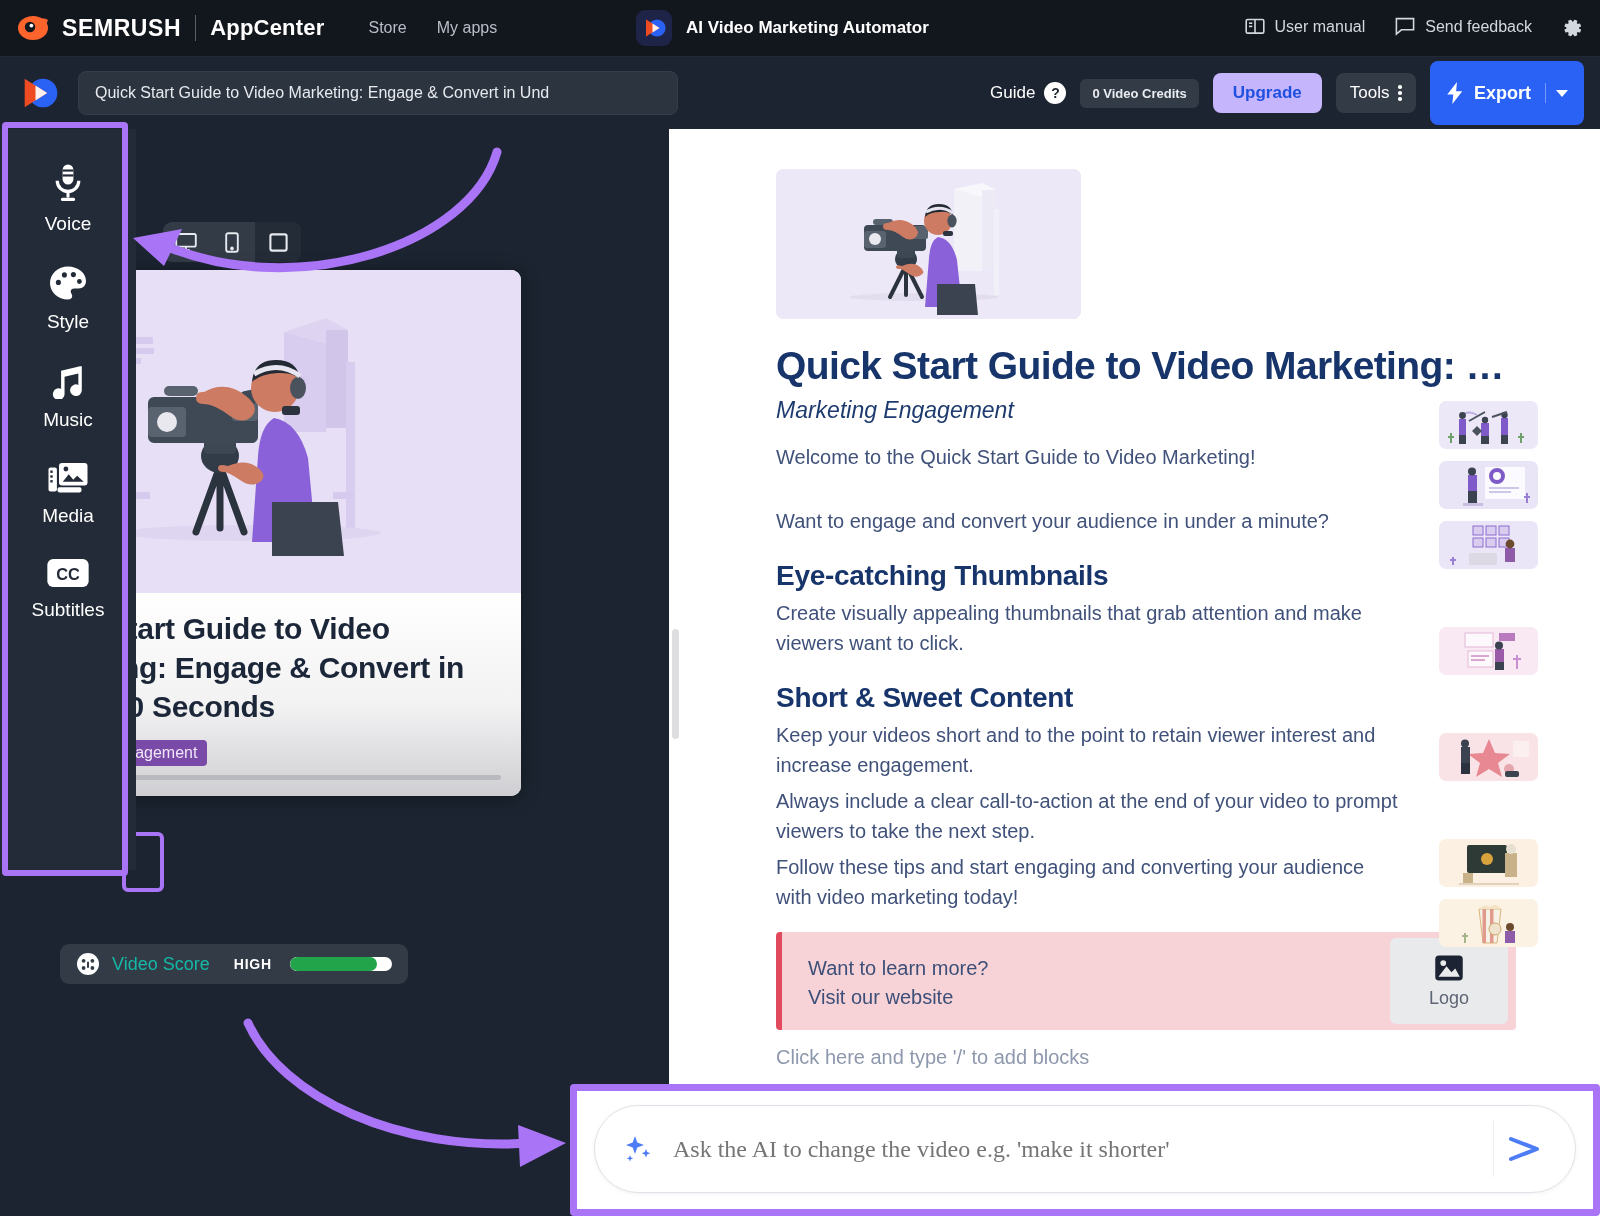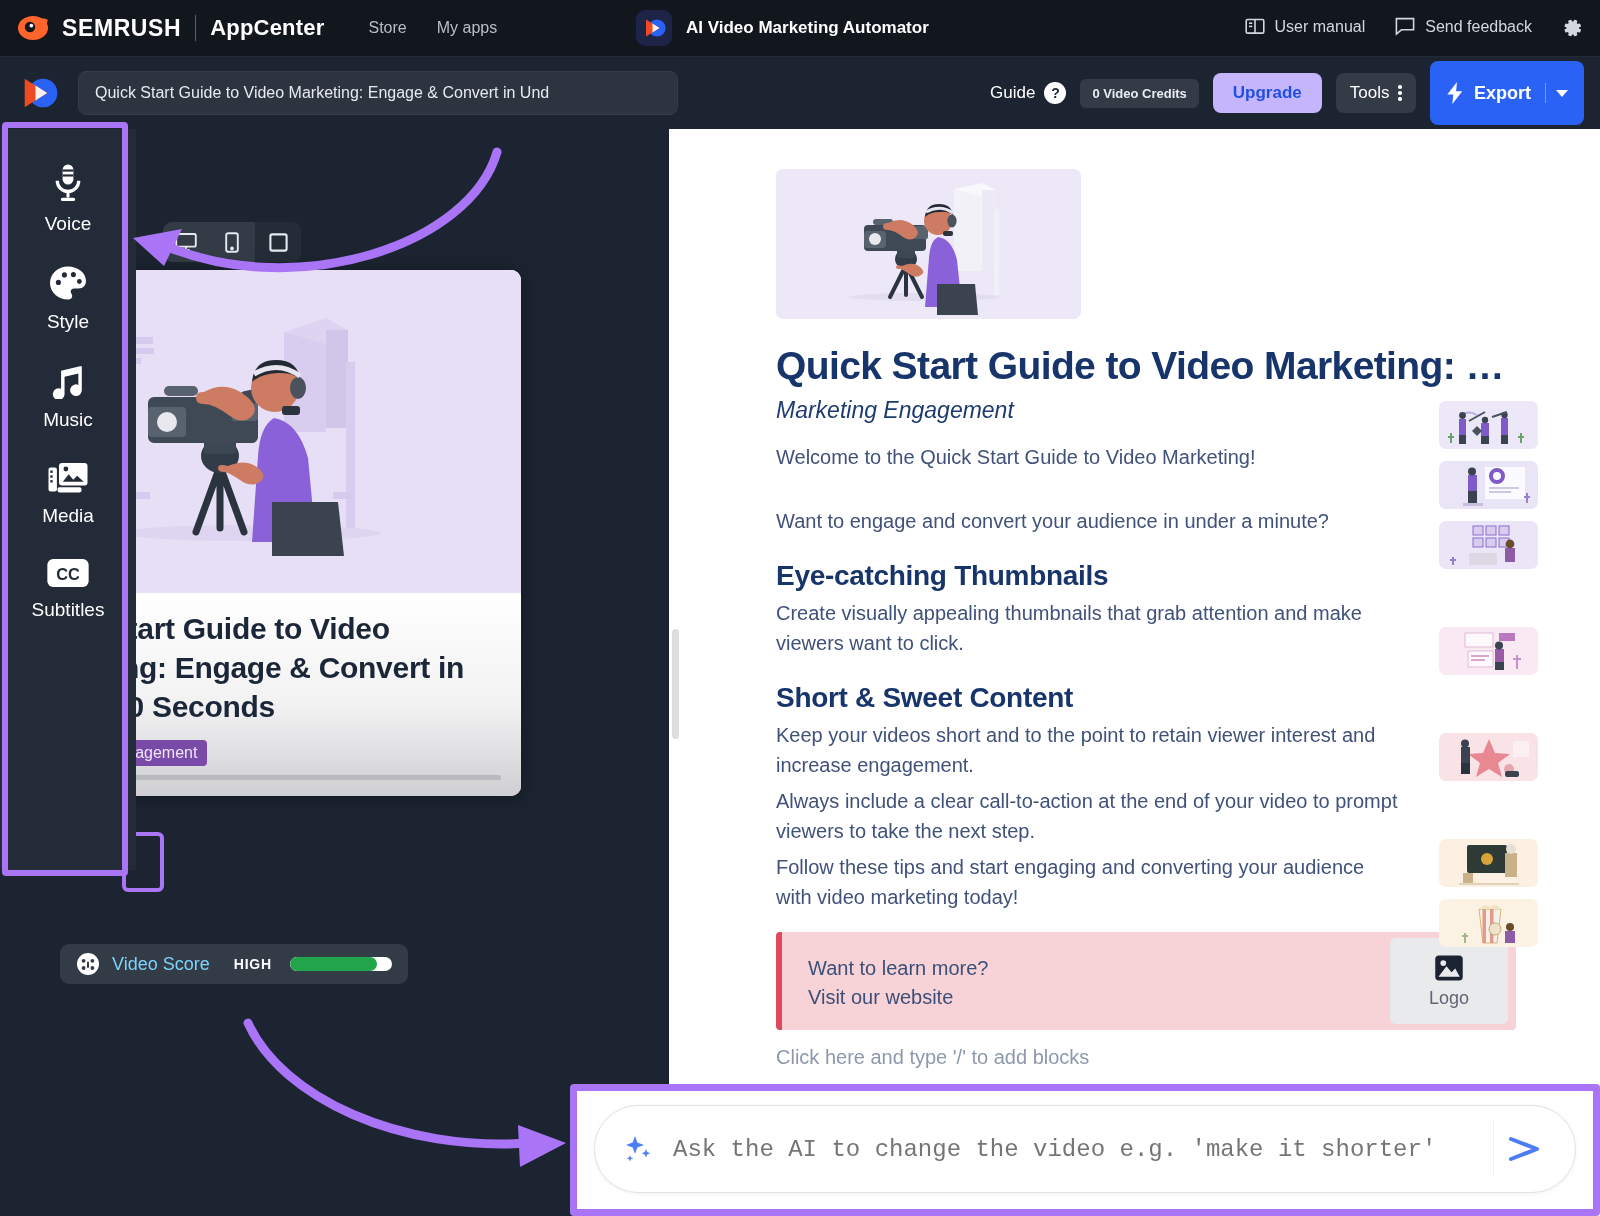--- a/index.html
+++ b/index.html
@@ -121,21 +121,21 @@
      font-size:16px; padding:4px 10px; border-radius:4px; }
   .progress { position:absolute; left: 20px; right: 20px; bottom: 16px; height: 5px; background:#b9babf; border-radius:3px;}
   .progress .fill { width: 12%; height:100%; background:#fff; border-radius:3px;}
   .play-hl { position:absolute; left: 6px; bottom: 30px; width: 42px; height: 60px;
      border: 4px solid #a974f5; border-radius: 6px; }
 
   .score {
     position:absolute; top: 944px; left: 60px; width: 348px; height: 40px;
     background:#333b47; border-radius: 9px; display:flex; align-items:center; gap:12px; padding: 0 16px;
   }
-  .score .s-lbl { color:#7dd3fc; font-size:18px; }
+  .score .s-lbl { color:#14b8a6; font-size:18px; }
   .score .s-high { color:#fff; font-size:14px; font-weight:700; letter-spacing:.8px; margin-left:12px;}
   .score .s-bar { flex:1; height: 14px; background:#fff; border-radius:7px; overflow:hidden; margin-left: 6px;}
   .score .s-fill { height:100%; background:#22a44b; border-radius:7px; }
 
   
   .doc {
     position:absolute; top: 129px; left: 669px; width: 931px; height: 1087px;
     background:#fff; overflow:hidden;
   }
   .doc-scrollbar { position:absolute; left: 3px; top: 500px; width: 7px; height: 110px; background:#dedee1; border-radius:4px;}
@@ -167,21 +167,21 @@
   }
   .ai-box {
     position:absolute; left: 594px; top: 1105px; width: 982px; height: 88px;
     background:#fff; border: 1px solid #dfe2e8; border-radius: 44px;
     display:flex; align-items:center; padding: 0 22px 0 28px; z-index: 13;
     box-shadow: 0 1px 4px rgba(0,0,0,.05);
   }
   .ai-box .sparkle { margin-right: 20px; }
   .ai-input {
     flex:1; border:none; outline:none; font-size: 24px; color:#767f91;
-    font-family: Liberation Mono, monospace; background: transparent;
+    font-family: Liberation Serif, serif; background: transparent;
   }
   .ai-send { width: 60px; display:flex; align-items:center; justify-content:center; cursor:pointer; border-left: 1px solid #eceef1; height: 56px;}
 
   
   .anno { position:absolute; left:0; top:0; width:1600px; height:1216px; pointer-events:none; z-index: 11; }
 </style>
 </head>
 <body>
 
 <div class="app">

